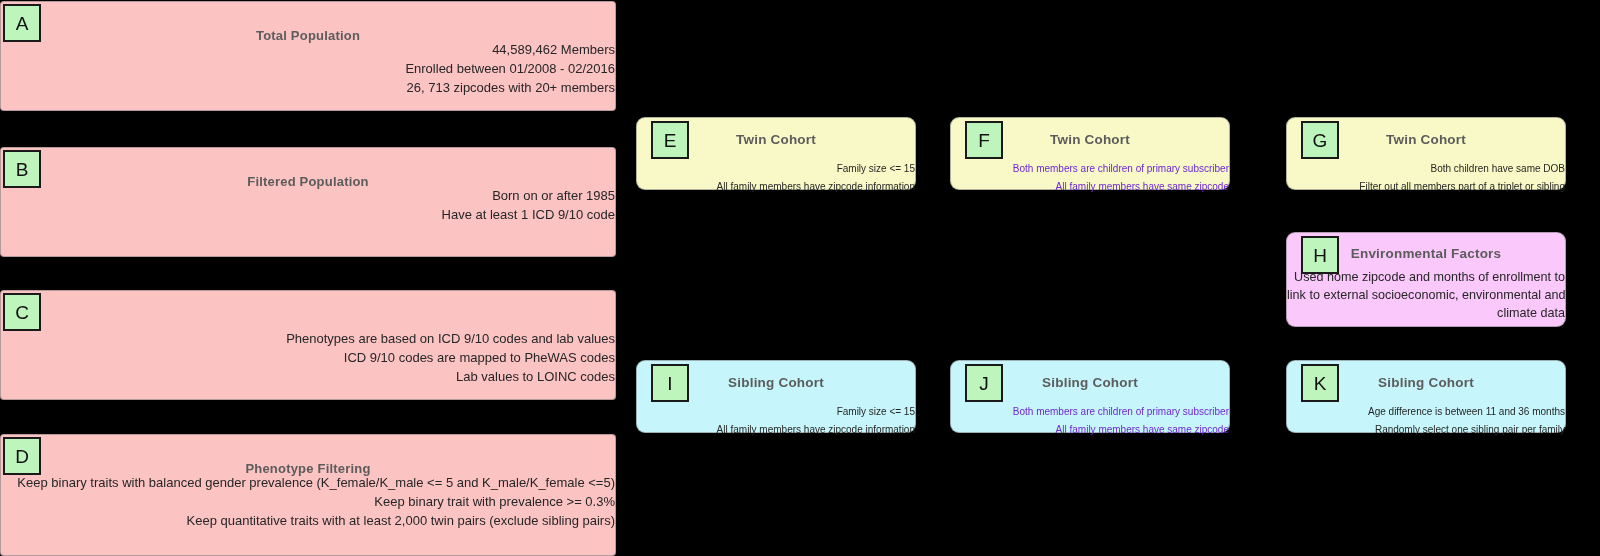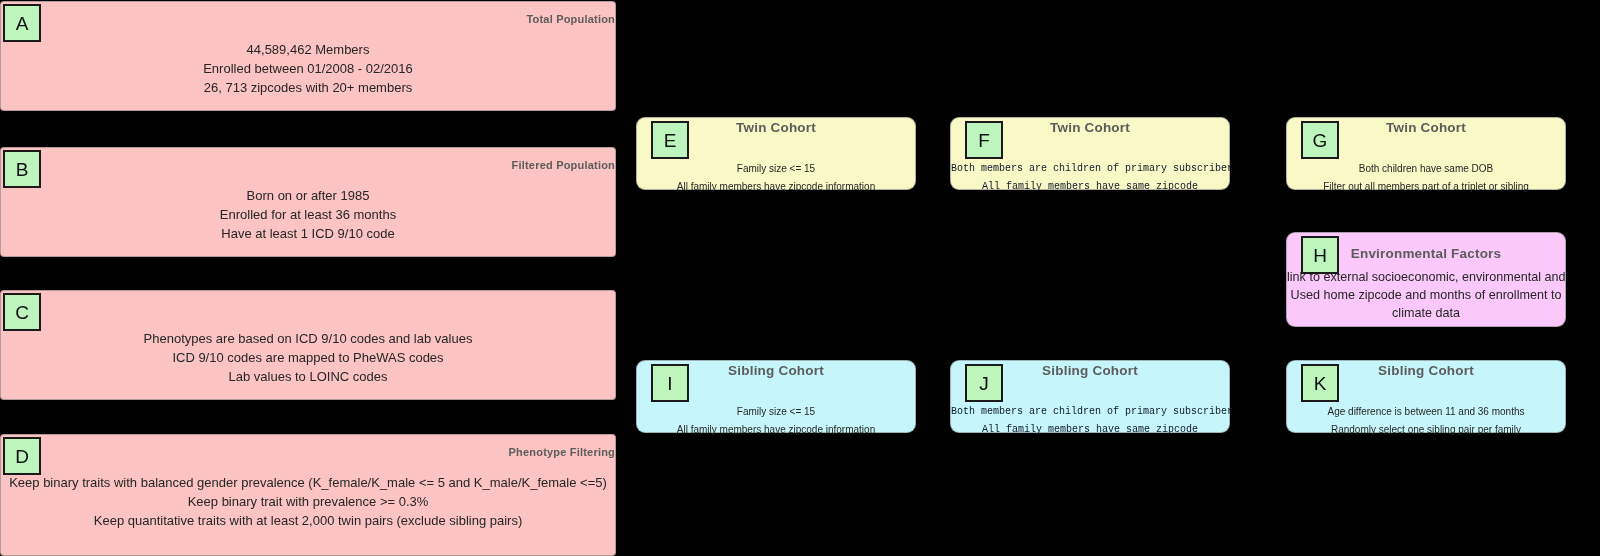--- a/index.html
+++ b/index.html
@@ -61,36 +61,36 @@
     position: absolute;
     left: 0; right: 0;
     text-align: center;
     font-weight: bold;
     color: #5c5c5c;
     letter-spacing: 0.2px;
   }
   .body-lines {
     position: absolute;
     left: 0; right: 0;
-    text-align: center;
+    text-align: right;
     color: #262626;
   }
   .body-lines .ln { display: block; white-space: nowrap; }
 
   
-  .p-big .ttl        { top: 11px;  font-size: 11px; text-align: right; }
+  .p-big .ttl        { top: 26px;  font-size: 13px; }
   .p-big .body-lines { top: 38px;  font-size: 13px; line-height: 19px; }
 
-  .p-small .ttl        { top: 2px; font-size: 13.5px; }
+  .p-small .ttl        { top: 14px; font-size: 13.5px; }
   .p-small .body-lines { top: 42px; font-size: 10px; line-height: 18px; }
 
   .p-h .ttl        { top: 13px; font-size: 13.5px; text-align: center; }
   .p-h .body-lines { top: 35px; font-size: 12.6px; line-height: 18px; }
 
-  .muted .body-lines { color: #0f172a; font-family: Liberation Mono, monospace; }
+  .muted .body-lines { color: #6d28d9; }
 
   
   #panel-a { left: 0px;    top: 1px;   width: 616px; height: 110px; }
   #panel-b { left: 0px;    top: 147px; width: 616px; height: 110px; }
   #panel-c { left: 0px;    top: 290px; width: 616px; height: 110px; }
   #panel-d { left: 0px;    top: 434px; width: 616px; height: 122px; }
 
   #panel-e { left: 636px;  top: 117px; width: 280px; height: 73px; }
   #panel-f { left: 950px;  top: 117px; width: 280px; height: 73px; }
   #panel-g { left: 1286px; top: 117px; width: 280px; height: 73px; }
@@ -114,21 +114,20 @@
       <span class="ln">Enrolled between 01/2008 - 02/2016</span>
       <span class="ln">26, 713 zipcodes with 20+ members</span>
     </div>
   </div>
 
   <div class="panel pink p-big" id="panel-b">
     <div class="badge flat">B</div>
     <div class="ttl">Filtered Population</div>
     <div class="body-lines">
       <span class="ln">Born on or after 1985</span>
-      <span class="ln">Enrolled for at least 36 months</span>
       <span class="ln">Have at least 1 ICD 9/10 code</span>
     </div>
   </div>
 
   <div class="panel pink p-big" id="panel-c">
     <div class="badge flat">C</div>
     <div class="body-lines">
       <span class="ln">Phenotypes are based on ICD 9/10 codes and lab values</span>
       <span class="ln">ICD 9/10 codes are mapped to PheWAS codes</span>
       <span class="ln">Lab values to LOINC codes</span>
@@ -169,22 +168,22 @@
     <div class="body-lines">
       <span class="ln">Both children have same DOB</span>
       <span class="ln">Filter out all members part of a triplet or sibling</span>
     </div>
   </div>
 
   <div class="panel violet p-h" id="panel-h">
     <div class="badge round">H</div>
     <div class="ttl">Environmental Factors</div>
     <div class="body-lines">
+      <span class="ln">Used home zipcode and months of enrollment to</span>
       <span class="ln">link to external socioeconomic, environmental and</span>
-      <span class="ln">Used home zipcode and months of enrollment to</span>
       <span class="ln">climate data</span>
     </div>
   </div>
 
   <div class="panel cyan p-small" id="panel-i">
     <div class="badge round">I</div>
     <div class="ttl">Sibling Cohort</div>
     <div class="body-lines">
       <span class="ln">Family size &lt;= 15</span>
       <span class="ln">All family members have zipcode information</span>

